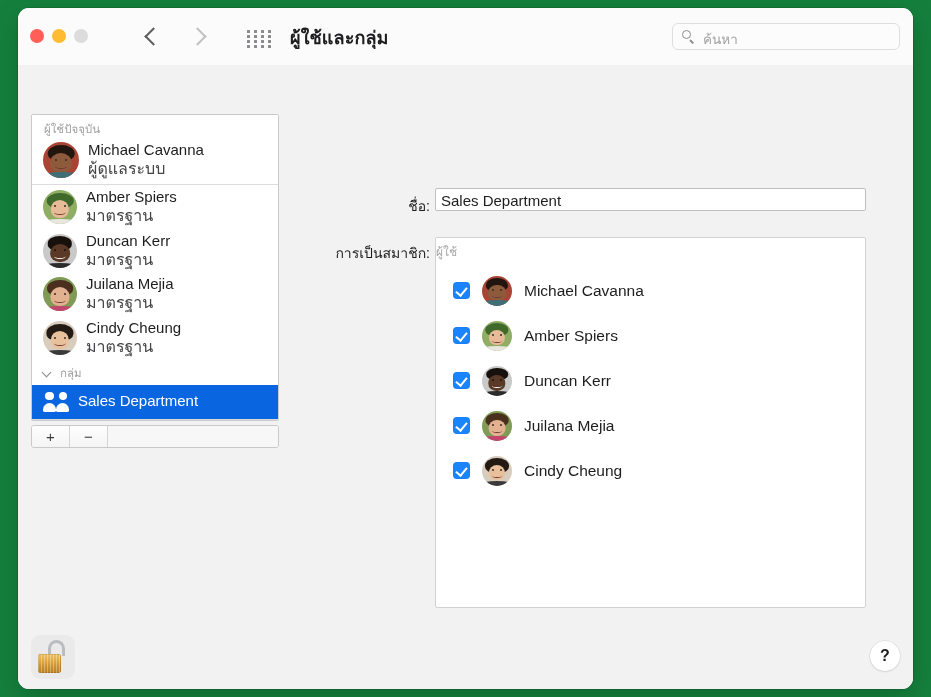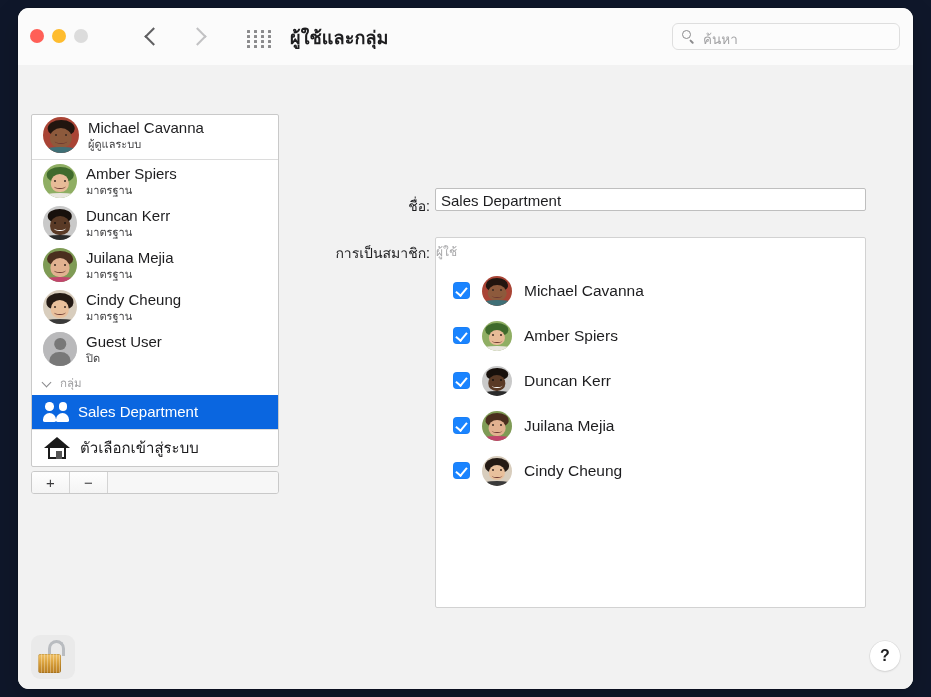--- a/index.html
+++ b/index.html
@@ -11,21 +11,21 @@
     width: 931px;
     height: 697px;
     overflow: hidden;
     font-family: "Liberation Sans", "DejaVu Sans", sans-serif;
     -webkit-font-smoothing: antialiased;
   }
   #root {
     position: relative;
     width: 931px;
     height: 697px;
-    background: #0f172a;
+    background: #15803d;
   }
 
   
   .window {
     position: absolute;
     left: 18px;
     top: 8px;
     width: 895px;
     height: 681px;
     background: #f2f2f2;
@@ -224,21 +224,21 @@
     background: #0a66e0;
     min-height: 34px;
   }
   .row.selected .row-title { color: #ffffff; }
   .row-texts { display: flex; flex-direction: column; line-height: 1.12; }
   .row-title {
     font-size: 15px;
     color: #1d1d1f;
   }
   .row-sub {
-    font-size: 11px;
+    font-size: 16px;
     color: #444446;
     margin-top: 1px;
   }
 
   .avatar {
     width: 34px; height: 34px;
     border-radius: 50%;
     flex: 0 0 auto;
     position: relative;
     overflow: hidden;
@@ -544,20 +544,21 @@
         </div>
         <div class="search-ph">ค้นหา</div>
       </div>
     </div>
 
     <div class="content">
 
       <div class="sidebar-wrap">
         <div class="sidebar-list">
 
+          <div class="grp-header">ผู้ใช้ปัจจุบัน</div>
 
           <div class="row current">
             <div class="avatar lg" style="background:#a94435;">
               <div class="face-hair" style="width:74%;height:46%;background:#21150f;"></div>
               <div class="face-skin" style="width:62%;height:56%;background:#8d5a3c;"></div>
               <div class="eye l"></div>
                 <div class="eye r"></div>
               <div class="smile"></div>
               <div class="face-body" style="width:112%;height:24%;background:#3f6f76;"></div>
             </div>
@@ -623,59 +624,40 @@
                 <div class="eye r"></div>
               <div class="smile"></div>
               <div class="face-body" style="width:110%;height:20%;background:#3a3a3a;"></div>
             </div>
             <div class="row-texts">
               <span class="row-title">Cindy Cheung</span>
               <span class="row-sub">มาตรฐาน</span>
             </div>
           </div>
 
-          <div class="row">
-            <div class="avatar">
-              <div class="guest-glyph"></div>
-            </div>
-            <div class="row-texts">
-              <span class="row-title">Guest User</span>
-              <span class="row-sub">ปิด</span>
-            </div>
-          </div>
 
           <div class="grp-header with-chev">
             <span class="disclosure"></span>
             <span>กลุ่ม</span>
           </div>
 
           <div class="row selected">
             <div class="group-icon">
               <span class="h back"></span>
                 <span class="p back"></span>
               <span class="h front"></span>
                 <span class="p front"></span>
             </div>
             <div class="row-texts">
               <span class="row-title">Sales Department</span>
             </div>
           </div>
 
           <div class="sep"></div>
 
-          <div class="row" style="min-height:36px;">
-            <div class="home-icon">
-              <span class="roof"></span>
-                <span class="walls"></span>
-                <span class="door"></span>
-            </div>
-            <div class="row-texts">
-              <span class="row-title">ตัวเลือกเข้าสู่ระบบ</span>
-            </div>
-          </div>
 
         </div>
 
         <div class="sidebar-btns">
           <div class="sb-btn">+</div>
           <div class="sb-btn">−</div>
           <div class="sb-rest"></div>
         </div>
       </div>
 

